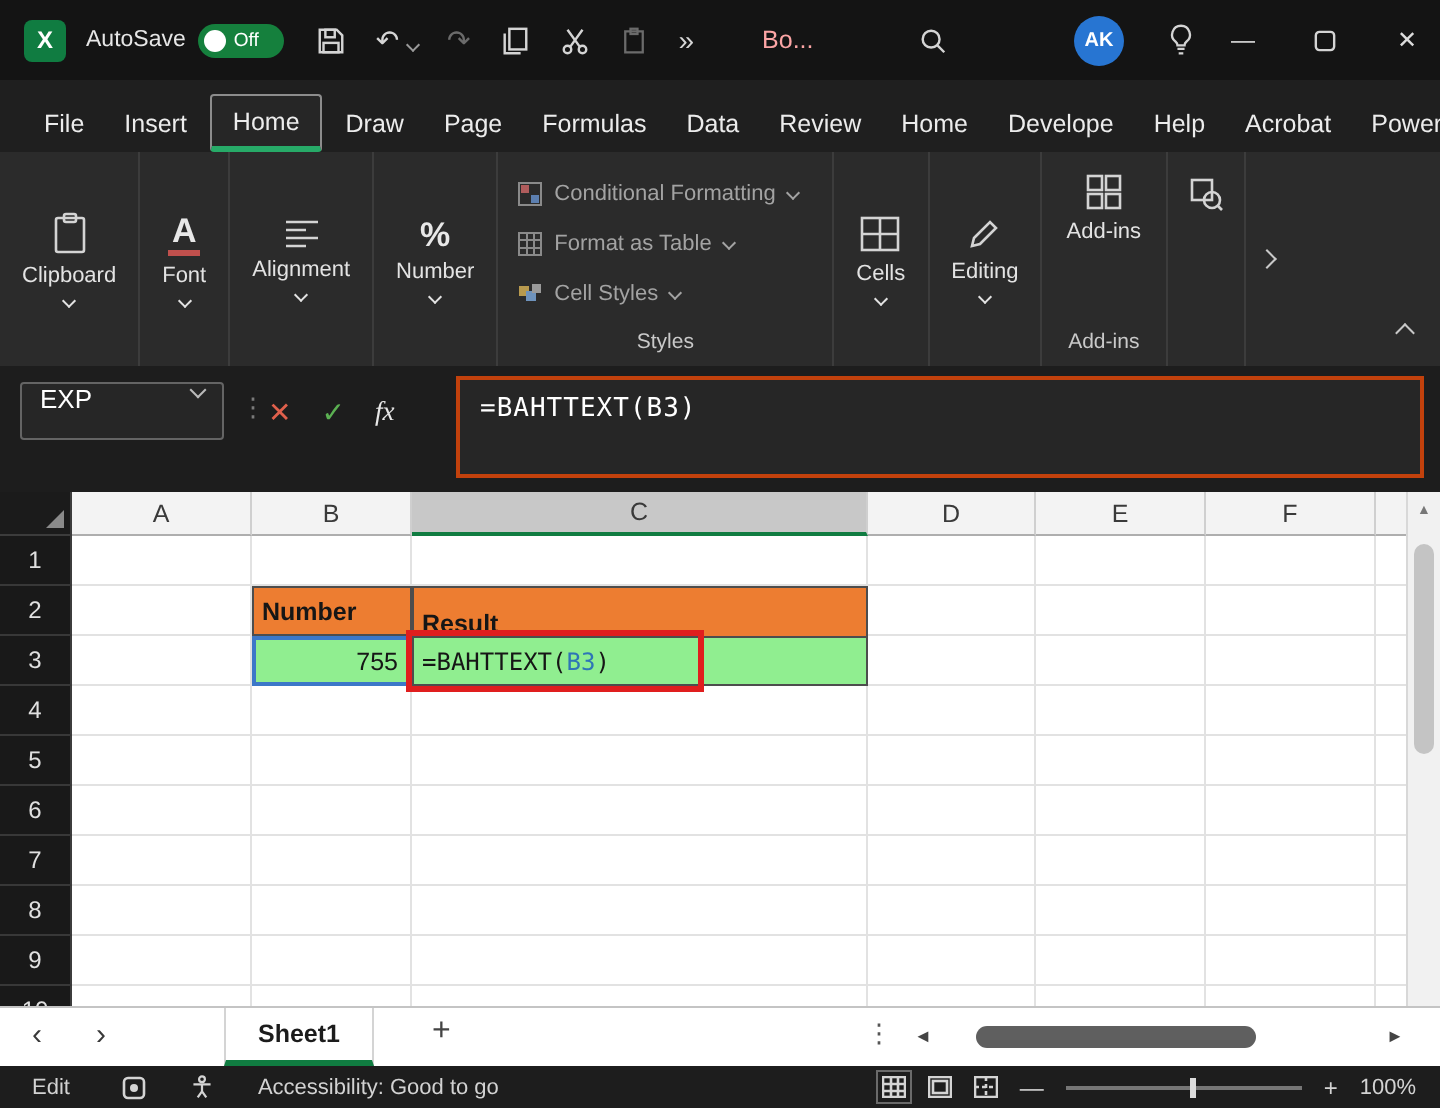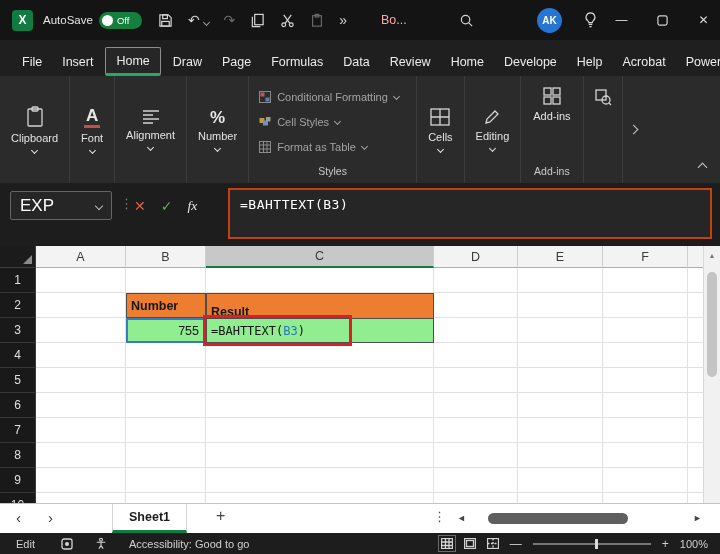--- a/index.html
+++ b/index.html
@@ -56,22 +56,22 @@
   .style-btn{display:flex;align-items:center;gap:6px;height:25px;font-size:11px;color:#a3a3a3;}
   .gfooter{margin-top:auto;text-align:center;font-size:10.5px;color:#c9c9c9;padding-bottom:3px;}
   .addins-group{display:flex;flex-direction:column;align-items:center;padding:10px 12px 3px;border-right:1px solid #3c3c3c;color:#e3e3e3;gap:4px;}
   .ribbon-extra{display:flex;flex-direction:column;align-items:center;padding:12px 10px 0;color:#d0d0d0;}
   .ribbon-chev{display:grid;place-items:center;width:22px;color:#c8c8c8;border-left:1px solid #3c3c3c;}
   .collapse{position:absolute;right:14px;bottom:8px;color:#c8c8c8;}
 
   
   #formulabar{position:absolute;top:183px;left:0;right:0;height:63px;background:#1d1d1d;}
   .namebox{position:absolute;left:10px;top:8px;width:102px;height:29px;background:#262626;
-           border:1px solid #646464;border-radius:2px;display:flex;align-items:center;
-           padding:0 9px;color:#fff;font-size:17px;box-sizing:border-box;}
+           border:1px solid #646464;border-radius:2px;display:flex;align-items:flex-start;
+           padding:0 9px;color:#fff;font-size:13px;box-sizing:border-box;}
   .namebox .cvd{margin-left:auto;color:#bbb;}
   .fb-sep{position:absolute;left:120px;top:13px;color:#7a7a7a;font-size:13px;}
   .fb-btns{position:absolute;left:134px;top:8px;height:29px;display:flex;align-items:center;gap:15px;}
   .fb-x{color:#E0604C;font-size:14px;}
   .fb-check{color:#5BB052;font-size:14px;}
   .fb-fx{color:#e8e8e8;font-style:italic;font-size:13.5px;font-family:"Liberation Serif",serif;}
   .fb-input{position:absolute;left:228px;top:5px;right:8px;height:51px;background:#262626;
             border:2px solid #c2410c;color:#fff;font-family:"DejaVu Sans Mono",monospace;
             font-size:13px;padding:7px 10px;box-sizing:border-box;letter-spacing:.5px;}
 
@@ -244,33 +244,33 @@
         <svg width="12" height="12" viewBox="0 0 12 12">
             <rect x="0.5" y="0.5" width="11" height="11" fill="none" stroke="#8a8a8a"></rect>
             <rect x="1.5" y="1.5" width="4" height="4" fill="#b05c5c"></rect>
             <rect x="6.5" y="6.5" width="4" height="4" fill="#5c7fb0"></rect>
           </svg>
         <span>Conditional Formatting</span>
         <span class="cvd sm"></span>
       </div>
       <div class="style-btn">
         <svg width="12" height="12" viewBox="0 0 12 12">
-            <rect x="0.5" y="2" width="5" height="5" fill="#b89a4e"></rect>
-            <rect x="4" y="4.5" width="5" height="5" fill="#6e93bd"></rect>
-            <rect x="7" y="1" width="4.5" height="4.5" fill="#9a9a9a"></rect>
-          </svg>
-        <span>Cell Styles</span>
+            <rect x="0.5" y="0.5" width="11" height="11" fill="none" stroke="#8a8a8a"></rect>
+            <path d="M0.5 4h11M4.5 0.5v11M8 0.5v11M0.5 8h11" stroke="#8a8a8a"></path>
+          </svg>
+        <span>Format as Table</span>
         <span class="cvd sm"></span>
       </div>
       <div class="style-btn">
         <svg width="12" height="12" viewBox="0 0 12 12">
-            <rect x="0.5" y="0.5" width="11" height="11" fill="none" stroke="#8a8a8a"></rect>
-            <path d="M0.5 4h11M4.5 0.5v11M8 0.5v11M0.5 8h11" stroke="#8a8a8a"></path>
-          </svg>
-        <span>Format as Table</span>
+            <rect x="0.5" y="2" width="5" height="5" fill="#b89a4e"></rect>
+            <rect x="4" y="4.5" width="5" height="5" fill="#6e93bd"></rect>
+            <rect x="7" y="1" width="4.5" height="4.5" fill="#9a9a9a"></rect>
+          </svg>
+        <span>Cell Styles</span>
         <span class="cvd sm"></span>
       </div>
       <div class="gfooter">Styles</div>
     </div>
     <div class="rgroup">
       <svg class="ic" width="22" height="20" viewBox="0 0 22 20">
           <rect x="2" y="2" width="18" height="16"></rect>
           <path d="M2 10h18M11 2v16"></path>
         </svg>
       <span class="glabel">Cells</span>

